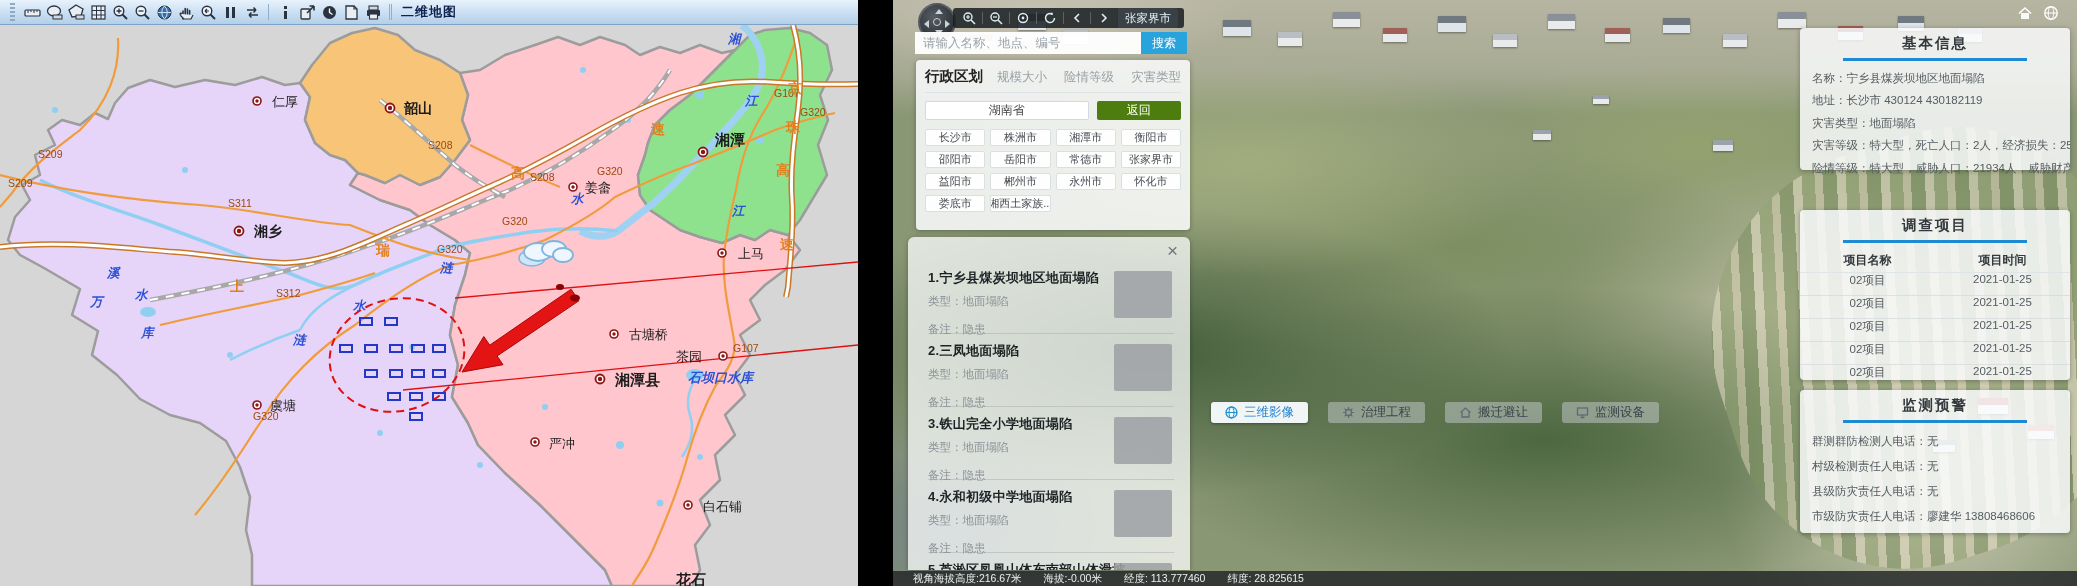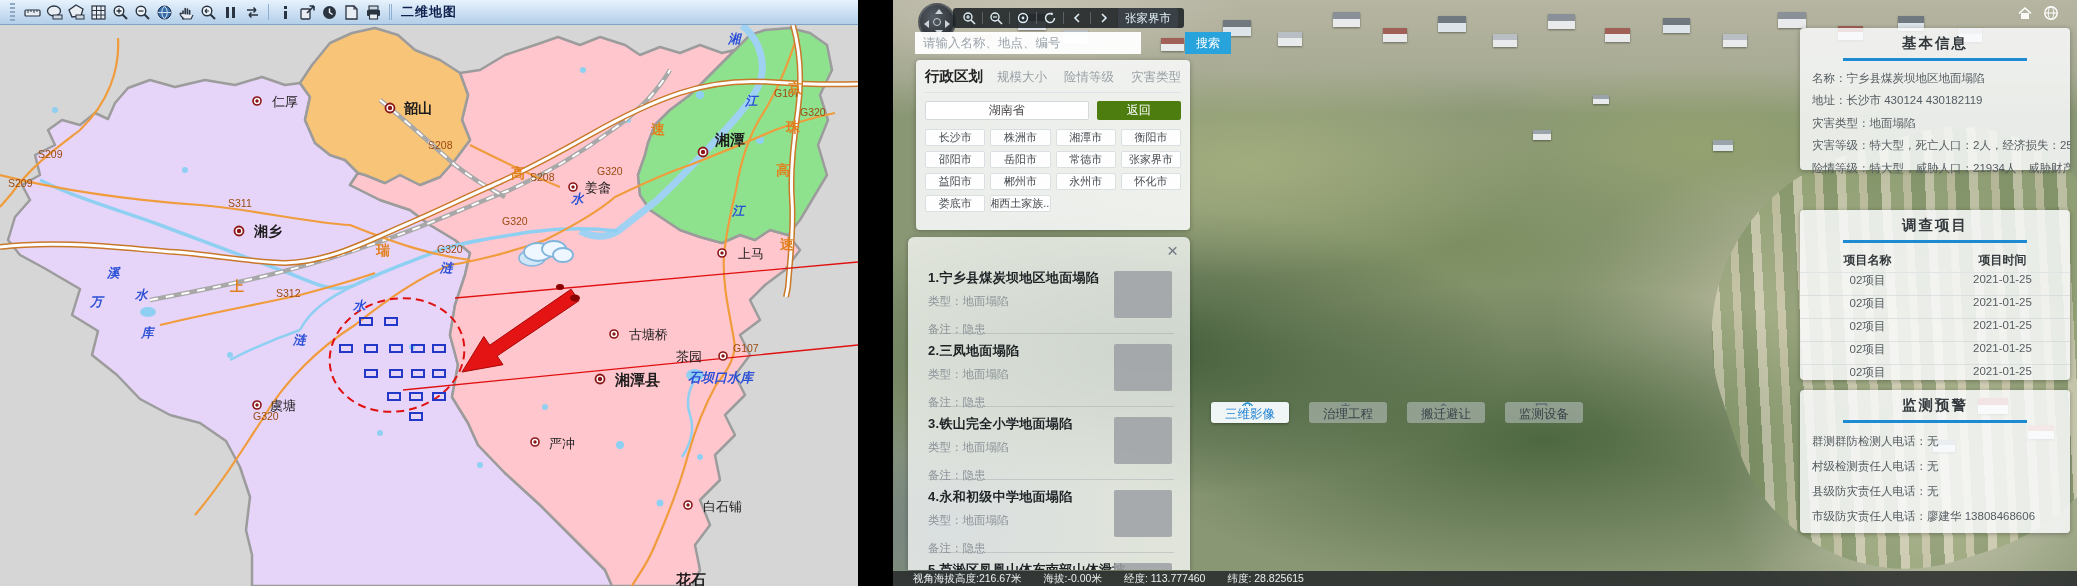--- a/index.html
+++ b/index.html
@@ -57,21 +57,21 @@
   .c-w{left:4px;top:15px;border-top:4px solid transparent;border-bottom:4px solid transparent;border-right:5px solid #c9d2d8;}
   .c-e{right:4px;top:15px;border-top:4px solid transparent;border-bottom:4px solid transparent;border-left:5px solid #c9d2d8;}
 
   .tb3d{position:absolute;left:60px;top:8px;height:20px;background:rgba(24,29,33,.85);border-radius:3px;
     display:flex;align-items:center;padding:0 6px;color:#dfeef6;}
   .tb3d .t3i{width:20px;height:18px;display:flex;align-items:center;justify-content:center;cursor:pointer;}
   .tb3d .sep{width:1px;height:12px;background:#5a6268;margin:0 3px;}
   .tb3d .elev{font-size:11.5px;padding:0 7px;background:rgba(60,66,72,.9);height:20px;line-height:20px;
     border-radius:0 3px 3px 0;margin-left:4px;cursor:pointer;white-space:nowrap;}
 
-  .searchbar{position:absolute;left:22px;top:32px;display:flex;gap:44px;}
+  .searchbar{position:absolute;left:22px;top:32px;display:flex;}
   .searchbar input{width:226px;height:22px;border:0;padding:0 8px;font-size:12.5px;background:rgba(255,255,255,.96);color:#333;outline:none;}
   .searchbar input::placeholder{color:#9aa3ab;}
   .search-btn{width:46px;height:22px;background:#29a3dc;color:#fff;font-size:12px;display:flex;align-items:center;justify-content:center;cursor:pointer;}
 
   .panel{position:absolute;background:rgba(251,253,254,.86);border-radius:4px;box-shadow:0 1px 5px rgba(0,0,0,.3);}
   #filter-panel{left:23px;top:60px;width:274px;height:170px;padding:7px 9px;}
   .tabs{display:flex;align-items:baseline;border-bottom:1px solid #dde3e6;padding-bottom:6px;}
   .tab{font-size:12.5px;color:#9aa0a5;margin-right:17px;cursor:pointer;white-space:nowrap;}
   .tab.active{font-size:14.5px;color:#222;font-weight:bold;margin-right:14px;}
   .sel-row{display:flex;margin-top:8px;}
@@ -102,21 +102,21 @@
   #projects-panel{top:210px;height:170px;overflow:hidden;}
   .pr-head{display:flex;font-size:12px;color:#33393d;font-weight:bold;height:24px;align-items:center;border-bottom:1px solid #dfe4e7;}
   .pr-head span{flex:1;text-align:center;font-family:Liberation Serif, serif;}
   .pr-row{display:flex;font-size:11.5px;color:#555c61;height:23px;align-items:flex-start;border-bottom:1px solid rgba(210,216,220,.7);}
   .pr-row span{flex:1;text-align:center;}
   #monitor-panel{top:390px;height:143px;overflow:hidden;}
   .mon-row{font-size:11.5px;color:#555c61;line-height:25px;padding:0 12px;white-space:nowrap;overflow:hidden;}
 
   .modes{position:absolute;top:402px;left:318px;display:flex;}
   .mode-btn{height:21px;border-radius:3px;display:flex;align-items:center;
-    font-size:12.5px;cursor:pointer;padding:0 14px;margin-right:20px;white-space:nowrap;flex-direction:column;}
+    font-size:12.5px;cursor:pointer;padding:0 14px;margin-right:20px;white-space:nowrap;}
   .mode-btn svg{margin-right:6px;}
   .mode-btn.active{background:rgba(248,252,255,.95);color:#1b7fd0;box-shadow:0 1px 3px rgba(0,0,0,.35);}
   .mode-btn.idle{background:rgba(198,204,208,.5);color:#39434b;}
 
   .statusbar{position:absolute;left:0;bottom:0;width:100%;height:15px;background:rgba(34,37,39,.82);
     color:#eceff0;font-size:10.5px;display:flex;align-items:center;padding-left:20px;}
   .statusbar span{margin-right:22px;white-space:nowrap;}
 
   .tr-icons{position:absolute;right:18px;top:5px;display:flex;gap:10px;}
   .tr-icons span{cursor:pointer;display:flex;}

